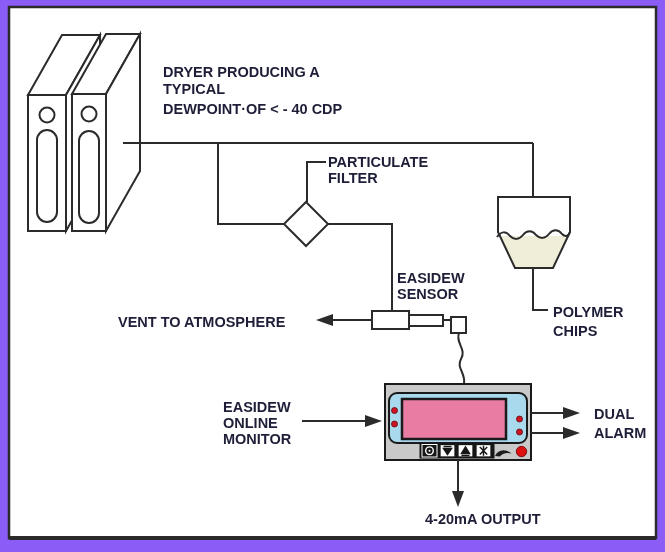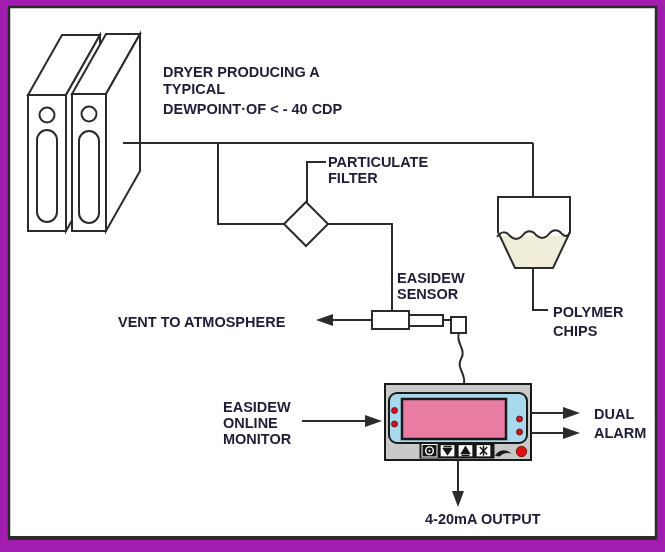--- a/index.html
+++ b/index.html
@@ -1,16 +1,16 @@
 <!DOCTYPE html>
 <html><head>
 <meta charset="utf-8">
 <style>
   html,body{margin:0;padding:0;background:#ffffff;width:665px;height:552px;overflow:hidden;}
-  #stage{position:relative;width:665px;height:552px;background:#a21caf;}
+  #stage{position:relative;width:665px;height:552px;background:#8b5cf6;}
   svg{position:absolute;left:0;top:0;}
   .ln{stroke:#2b2b2b;stroke-width:2;fill:none;}
   .shape{stroke:#2b2b2b;stroke-width:2;fill:#ffffff;}
   .arrowhead{fill:#2b2b2b;stroke:none;}
   text{font-family:"Liberation Sans","DejaVu Sans",sans-serif;font-weight:bold;font-size:14.5px;fill:#1e1e38;}
   .btnbox{fill:#ffffff;stroke:#161616;stroke-width:1.3;}
   .glyph{stroke:#161616;stroke-width:1.5;fill:#161616;}
 </style>
 </head>
 <body>

